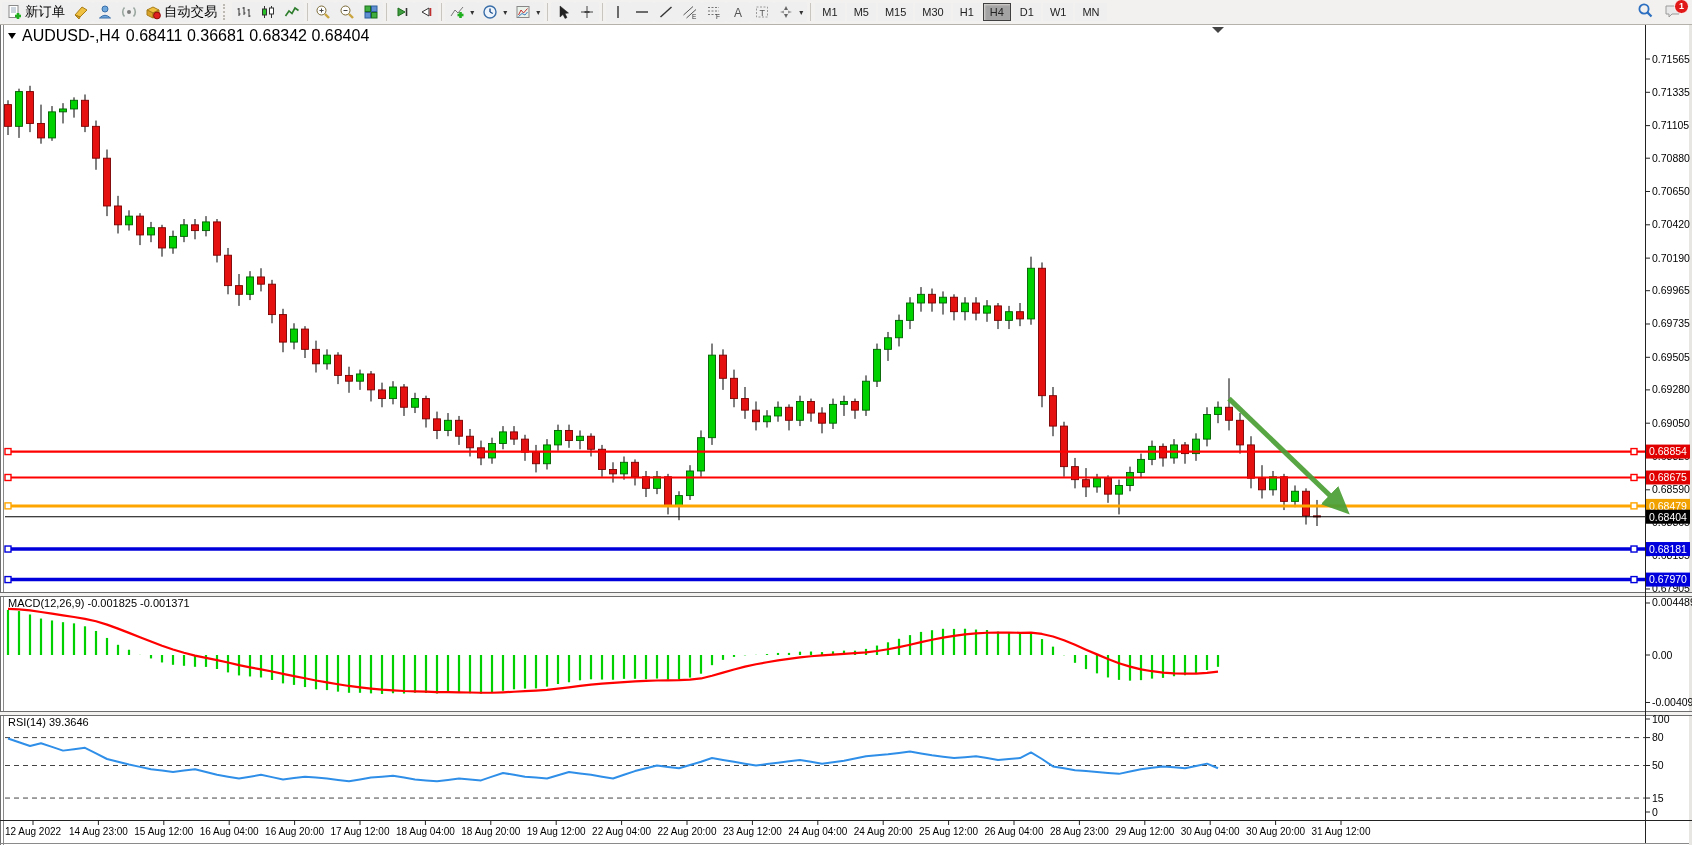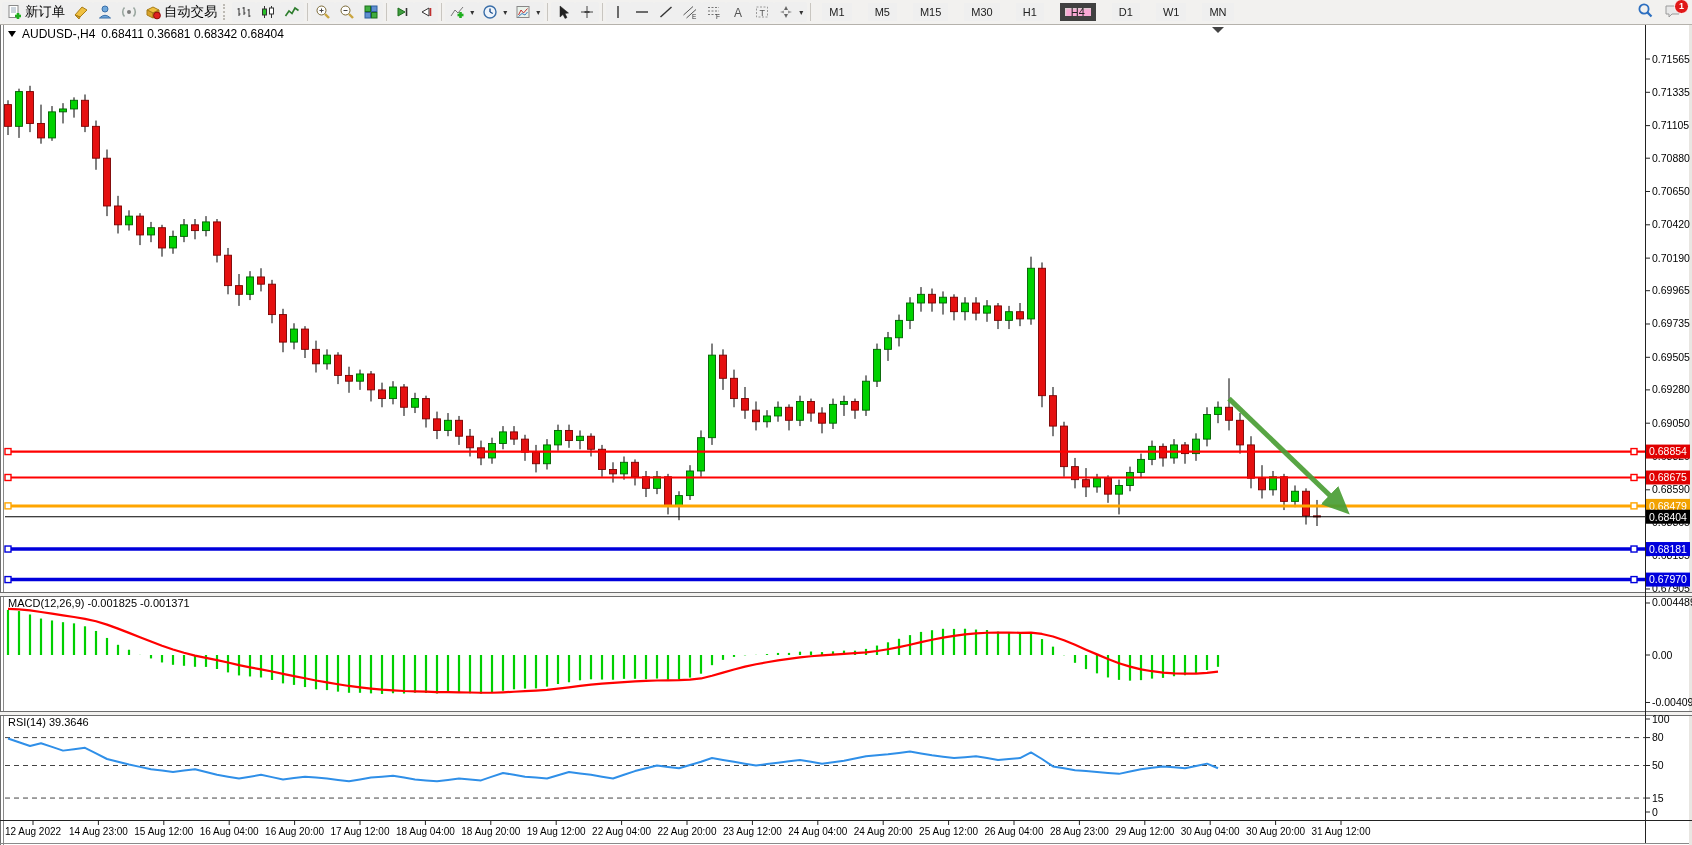--- a/index.html
+++ b/index.html
@@ -7,28 +7,28 @@
   .toolbar{position:absolute;left:0;top:0;width:1692px;height:23px;background:#f2f1ef;
     border-bottom:1px solid #b5b2ac;display:flex;align-items:center;padding:12px 2px;box-sizing:border-box;
     font-size:12px;color:#111;white-space:nowrap;z-index:5;}
   .handle{width:3px;height:16px;border-left:2px dotted #bdbab4;margin:0 4px 0 2px;}
   .vsep{width:1px;height:18px;background:#c9c6c0;margin:0 3px;}
   .tbtn{height:20px;display:inline-flex;align-items:center;gap:3px;padding:0 3px;border:1px solid transparent;
     border-radius:2px;cursor:default;}
   .tbtn svg{display:block;}
   .drop::after{content:"▾";font-size:8px;color:#333;margin-left:2px;}
   .tf{height:18px;padding:0 6px;display:inline-flex;align-items:center;font-size:11px;color:#222;
-    border:1px solid transparent;margin:0 8px;}
-  .tf.active{background:#f9a8d4;border:5px solid #404040;box-shadow:inset 1px 1px 2px #d8d6d2;}
+    border:1px solid transparent;margin:0 1px;}
+  .tf.active{background:#a3a3a3;border:1px solid #404040;box-shadow:inset 1px 1px 2px #d8d6d2;}
   .tb-right{margin-left:auto;display:flex;align-items:center;gap:10px;padding-right:8px;}
   .chat-wrap{position:relative;}
   .badge{position:absolute;top:-4px;right:-7px;background:#e01818;color:#fff;border-radius:50%;
     width:13px;height:13px;font-size:9px;display:flex;align-items:center;justify-content:center;
     border:1px solid #fff;font-weight:bold;}
-  .symbol-label{position:absolute;left:8px;top:27px;font-size:12px;color:#000;z-index:4;
+  .symbol-label{position:absolute;left:8px;top:27px;font-size:16px;color:#000;z-index:4;
     display:flex;align-items:center;gap:6px;}
   .tri{width:0;height:0;border-left:4px solid transparent;border-right:4px solid transparent;
     border-top:6px solid #000;display:inline-block;}
   #chart-svg{position:absolute;left:0;top:23px;}
 </style>
 </head>
 <body>
 
 <div class="toolbar">
   <button class="tbtn">

